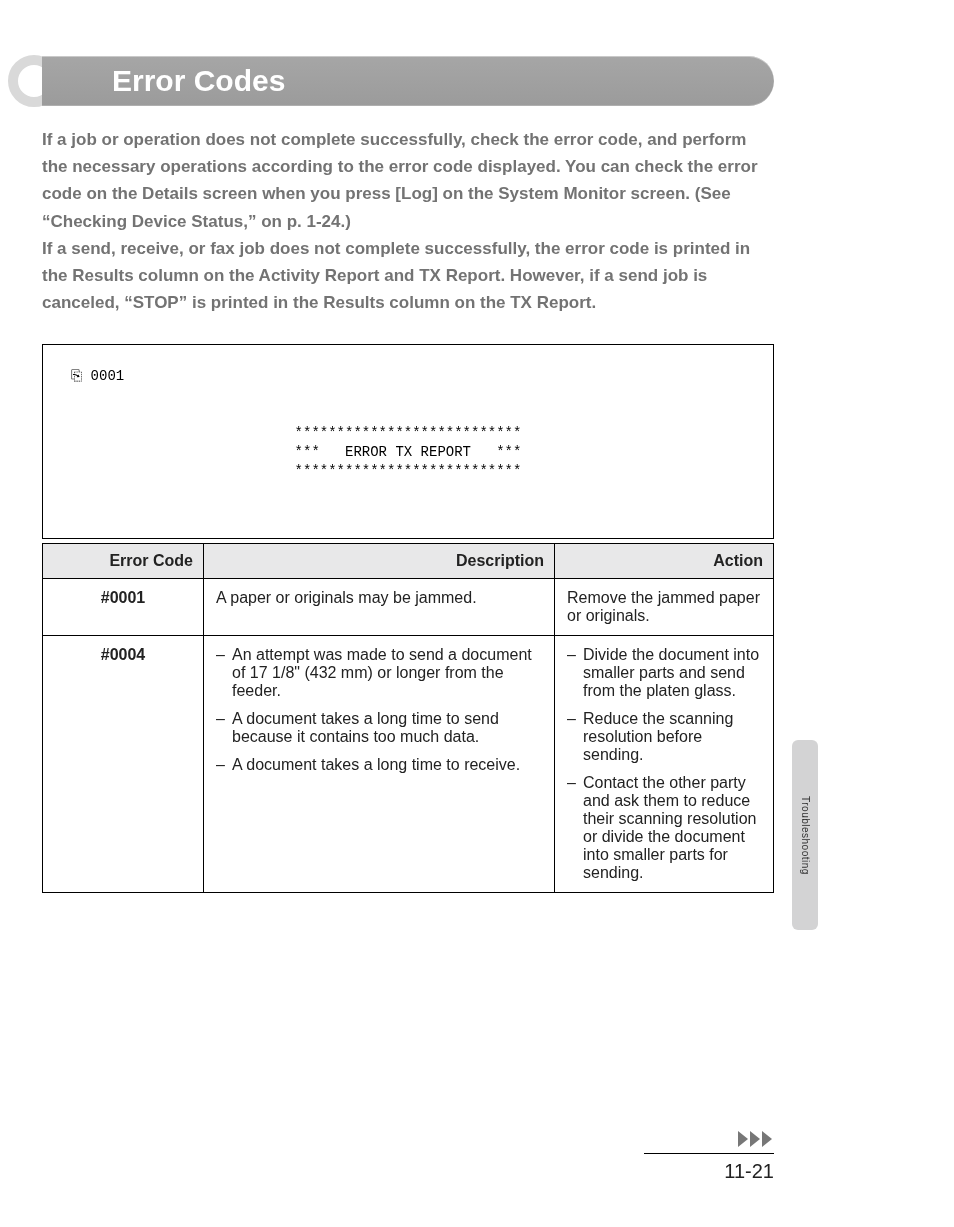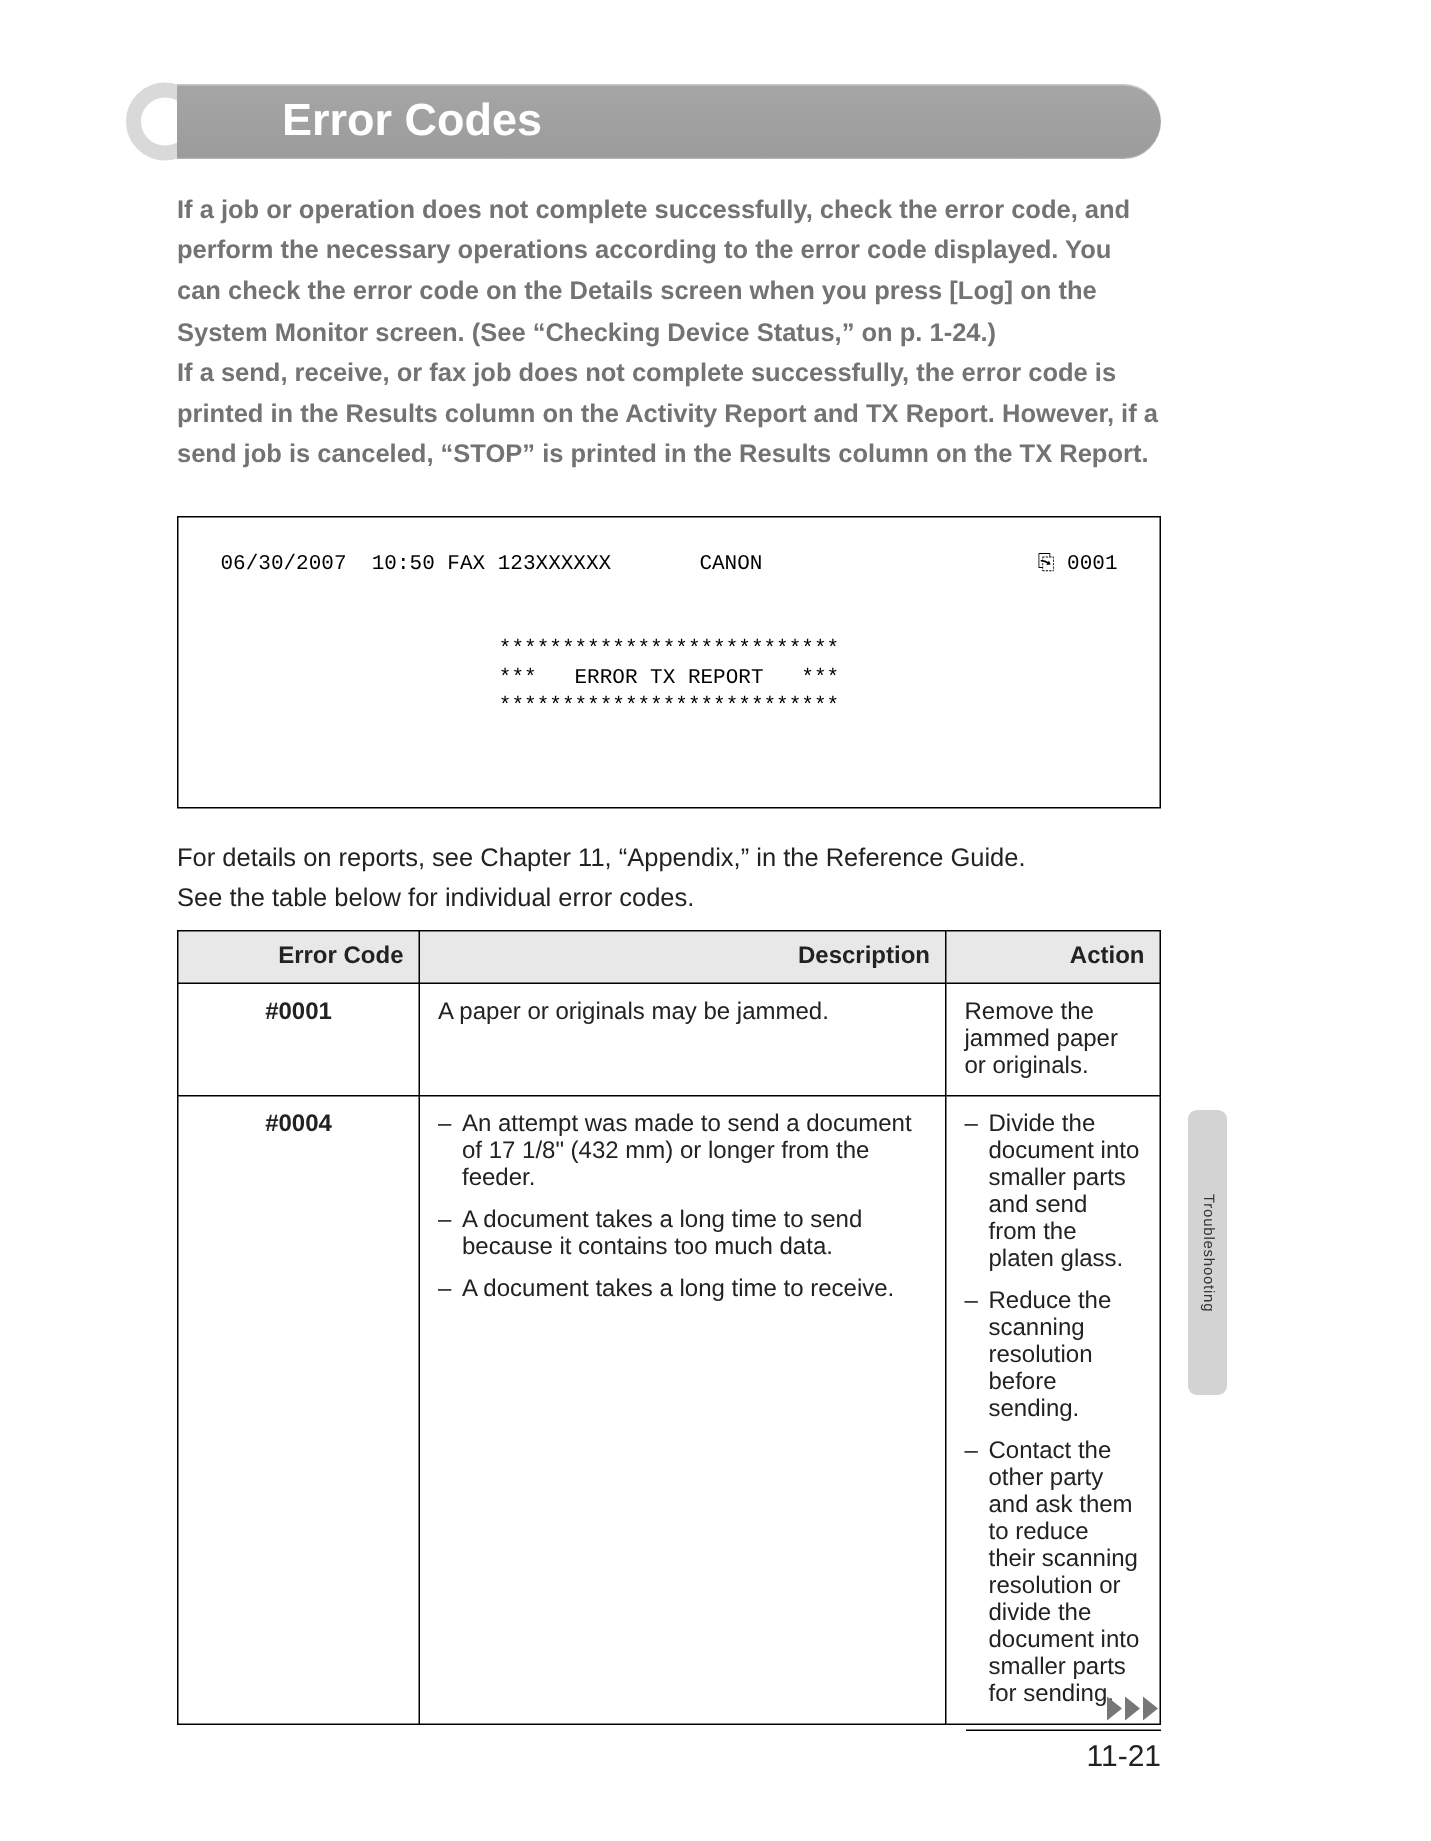--- a/index.html
+++ b/index.html
@@ -1,16 +1,16 @@
 <!DOCTYPE html>
 <html><head>
 <meta charset="utf-8">
 <style>
   html,body{margin:0;padding:0;background:#fff;color:#222;font-family:"Segoe UI",Tahoma,Helvetica,Arial,sans-serif}
-  .page{width:852px;height:1227px;box-sizing:border-box;padding:56px 78px 40px 118px;position:relative}
+  .page{width:852px;height:1227px;box-sizing:border-box;padding:56px 78px 40px 42px;position:relative}
   
   .heading-bar{display:flex;align-items:center;height:50px;position:relative}
   .heading-pill{flex:1;height:50px;background:linear-gradient(#a6a6a6,#9b9b9b);border-radius:0 25px 25px 0;position:relative;display:flex;align-items:center;padding-left:70px;box-shadow:inset 0 -1px 0 rgba(255,255,255,.2),inset 0 1px 0 rgba(255,255,255,.4)}
   .heading-dot{position:absolute;left:-34px;top:50%;transform:translateY(-50%);width:52px;height:52px;border-radius:50%;background:#fff;border:10px solid #d9d9d9;box-sizing:border-box}
   .heading-text{color:#fff;font-size:30px;font-weight:700}
   
   .intro{margin:20px 0 28px;font-weight:700;color:#737373;font-size:17px;line-height:1.6}
   
   .report-box{border:1px solid #000;padding:22px 28px 20px;font-family:"Courier New",Courier,monospace;font-size:14px;line-height:1.35;color:#000;white-space:pre}
   
@@ -46,32 +46,28 @@
   <div class="heading-bar">
     <div class="heading-dot"></div>
     <div class="heading-pill">
       <span class="heading-text">Error Codes</span>
     </div>
   </div>
 
   <div class="intro" style="white-space:pre-line">If a job or operation does not complete successfully, check the error code, and perform the necessary operations according to the error code displayed. You can check the error code on the Details screen when you press [Log] on the System Monitor screen. (See “Checking Device Status,” on p. 1-24.)
 If a send, receive, or fax job does not complete successfully, the error code is printed in the Results column on the Activity Report and TX Report. However, if a send job is canceled, “STOP” is printed in the Results column on the TX Report.</div>
 
-  <div class="report-box"><div class="rpt-top"><span>06/30/2007  10:50 FAX 123XXXXXX       CANON</span><span><span>⎘</span> <span>0001</span></span></div>
+  <div class="report-box"><div class="rpt-top"><span><span>⎘</span> <span>0001</span></span></div>
 
 <div style="text-align:center"><span>***************************</span>
 <span>***   ERROR TX REPORT   ***</span>
 <span>***************************</span></div>
 
 </div>
 
-  <div class="caption">
-    <div>For details on reports, see Chapter 11, “Appendix,” in the Reference Guide.</div>
-    <div>See the table below for individual error codes.</div>
-  </div>
 
   <table class="codes">
     <thead>
       <tr>
         <th style="width:140px">Error Code</th>
         <th style="width:330px">Description</th>
         <th>Action</th>
       </tr>
     </thead>
     <tbody id="codes-body">

